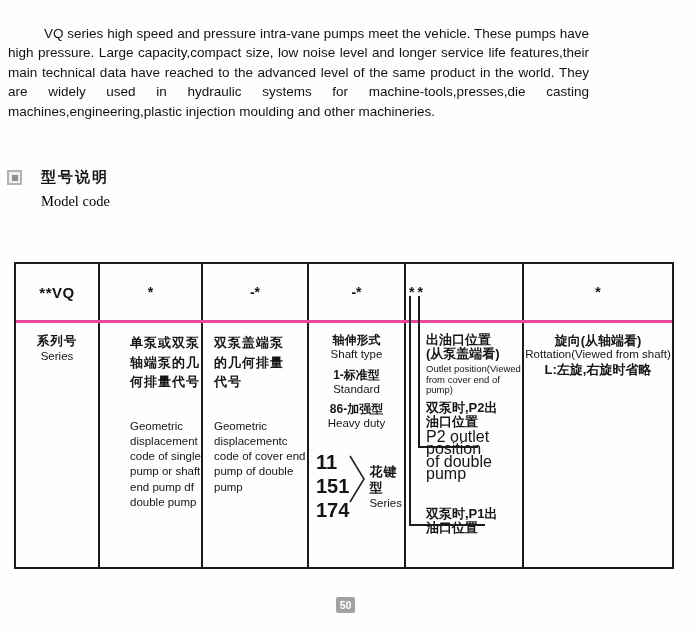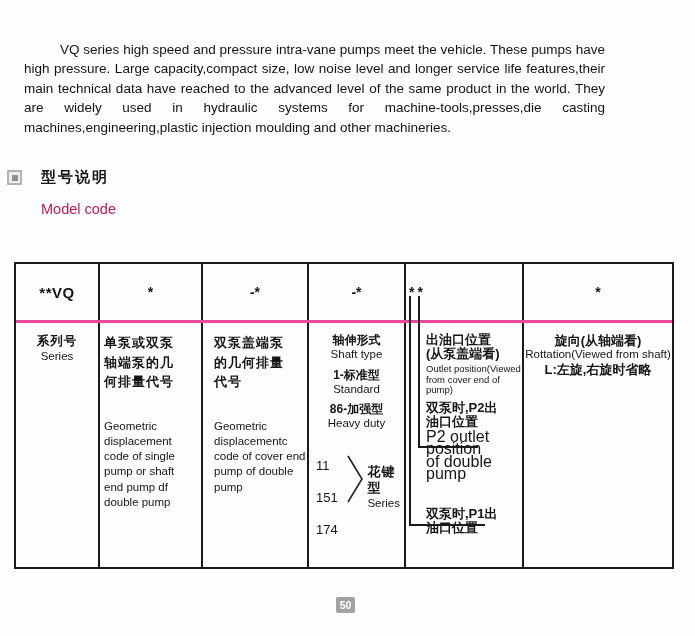--- a/index.html
+++ b/index.html
@@ -8,42 +8,42 @@
     position:relative;
     width:695px;height:636px;
     background:#fefefe;
     font-family:"Liberation Sans", sans-serif;
     color:#151515;
     overflow:hidden;
   }
   
   .intro{
     position:absolute;left:8px;top:24px;width:581px;
-    margin:16px;
+    margin:0;
     font-size:13.5px;line-height:19.4px;
     text-align:justify;text-indent:36px;
     color:#121212;
   }
   
   .section-header{
     position:absolute;left:7px;top:167px;
     display:flex;align-items:flex-start;
   }
   .bullet{
     display:inline-block;width:11px;height:11px;
     border:2px solid #b2b2b2;background:#eeeeee;
     margin-top:3px;position:relative;
   }
   .bullet-inner{
     position:absolute;left:2.5px;top:2.5px;width:6px;height:6px;
     background:#8f8f8f;
   }
   .section-titles{margin-left:19px;}
   .title-zh{font-size:15px;font-weight:bold;letter-spacing:2px;line-height:20px;}
-  .title-en{font-size:14.5px;line-height:20px;margin-top:12px;color:#be185d;}
+  .title-en{font-size:14.5px;line-height:20px;margin-top:4px;color:#000000;font-family:Liberation Serif, serif;}
 
   
   .model-table{
     position:absolute;left:14px;top:262px;
     width:660px;height:307px;box-sizing:border-box;
     border:2px solid #1b1b1b;
   }
   .row{display:flex;}
   .header-row{height:56px;border-bottom:3px solid #ec4899;}
   .body-row{height:245px;}
@@ -61,34 +61,34 @@
 
   .bc{padding-top:10px;}
   .pre{white-space:pre-line;}
 
   
   .cell-series{text-align:center;}
   .s-zh{font-size:12.5px;font-weight:bold;line-height:16px;letter-spacing:1px;}
   .s-en{font-size:11.5px;line-height:15px;}
 
   
-  .c2pad{padding-left:4px;}
+  .c2pad{padding-left:30px;}
   .c3pad{padding-left:11px;}
   .zh-lg{font-size:13px;font-weight:bold;line-height:19.5px;letter-spacing:1px;}
   .en-md{font-size:11.5px;line-height:15.3px;}
   .gap-en{margin-top:27px;}
 
   
   .cell-shaft{text-align:center;}
   .shaft-zh{font-size:12px;font-weight:bold;line-height:15px;}
   .shaft-en{font-size:11.5px;line-height:13px;}
   .mt7{margin-top:7px;}
   .mt6{margin-top:6px;}
   .spline{display:flex;align-items:flex-start;margin-top:20px;padding-left:7px;text-align:left;}
-  .codes{font-size:13px;font-weight:normal;line-height:32px;width:36px;}
+  .codes{font-size:20px;font-weight:bold;line-height:24px;width:36px;}
   .brace{margin-top:4px;flex:none;}
   .spline-label{display:flex;flex-direction:column;margin-left:3px;margin-top:14px;}
   .spl-zh{font-size:13px;font-weight:bold;line-height:16px;letter-spacing:1px;}
   .spl-en{font-size:11.5px;line-height:14px;}
 
   
   .cell-outlet{padding-left:20px;}
   .o-zh{font-size:13px;font-weight:bold;line-height:14px;}
   .o-tiny{font-size:9.5px;line-height:10.5px;margin-top:3px;}
   .o-en{font-size:16px;line-height:12.5px;margin-top:2px;}

